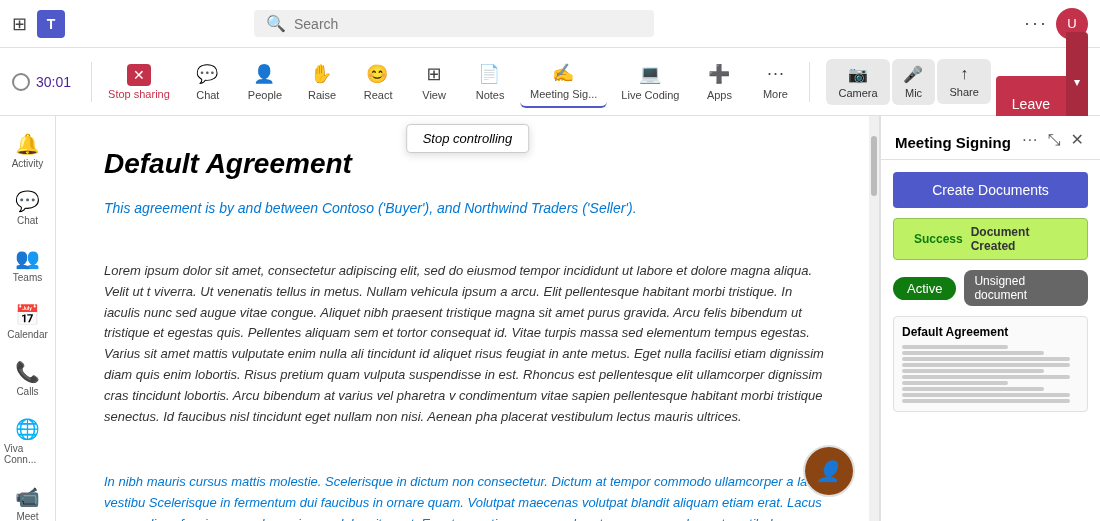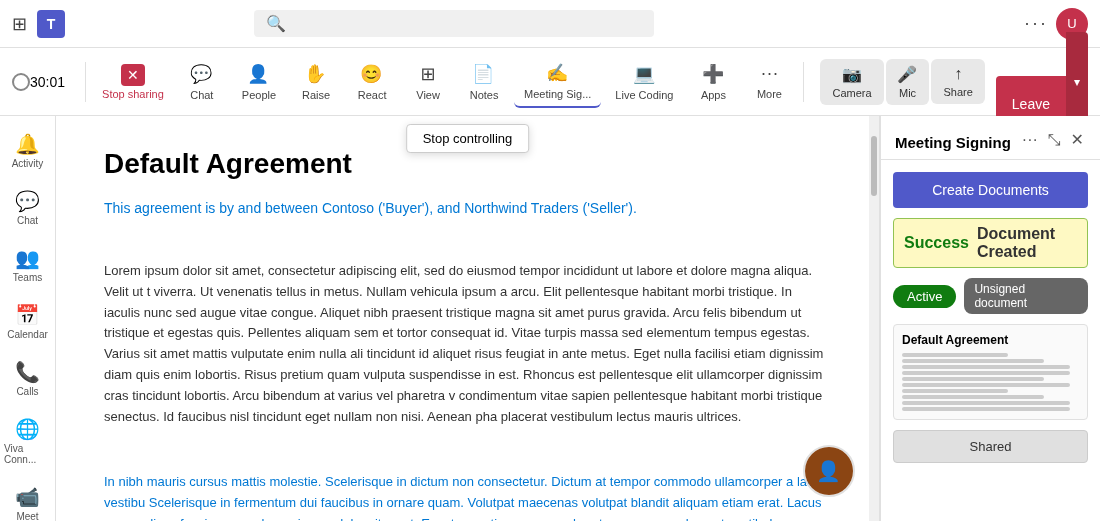--- a/index.html
+++ b/index.html
@@ -20,21 +20,21 @@
     .search-bar input { background: transparent; border: none; outline: none; font-size: 14px; width: 100%; }
     .top-bar-right { display: flex; align-items: center; gap: 8px; margin-left: auto; }
     .ellipsis-btn { background: none; border: none; cursor: pointer; font-size: 18px; color: #444; letter-spacing: 2px; }
     .avatar-btn { width: 32px; height: 32px; border-radius: 50%; background: #C4314B; border: none; cursor: pointer; overflow: hidden; display: flex; align-items: center; justify-content: center; color: #fff; font-size: 13px; }
 
     
     .toolbar {
       display: flex; align-items: center; background: #fff; border-bottom: 1px solid #e0e0e0;
       height: 68px; padding: 0 12px; gap: 4px; flex-shrink: 0;
     }
-    .timer { display: flex; align-items: center; color: #000000; font-size: 14px; margin-right: 12px; }
+    .timer { display: flex; align-items: center; gap: 6px; color: #4c1d95; font-size: 14px; margin-right: 12px; }
     .timer-circle { width: 18px; height: 18px; border: 2px solid #888; border-radius: 50%; }
     .toolbar-divider { width: 1px; height: 40px; background: #e0e0e0; margin: 0 4px; }
     .tool-btn {
       display: flex; flex-direction: column; align-items: center; justify-content: center;
       gap: 4px; padding: 6px 10px; border: none; background: none; cursor: pointer;
       border-radius: 6px; min-width: 52px; font-size: 11px; color: #444;
     }
     .tool-btn.active-tab { border-bottom: 2px solid #5059C9; }
     .tool-icon { font-size: 18px; }
     .stop-sharing-btn {
@@ -76,20 +76,21 @@
       padding: 8px 4px; border-radius: 6px; cursor: pointer; width: 100%;
       font-size: 10px; color: #555;
     }
     .sidebar-item .si-icon { font-size: 20px; }
     .sidebar-spacer { flex: 1; }
 
     
     .doc-area {
       flex: 1; background: #fff; overflow: hidden; position: relative;
       border-right: 1px solid #e0e0e0;
+      font-style: italic;
     }
     .doc-scroll { padding: 32px 48px; overflow-y: auto; height: 100%; }
     .doc-title { font-size: 28px; font-weight: 700; color: #000; margin-bottom: 20px; }
     .doc-subtitle { font-size: 14px; color: #0078D4; margin-bottom: 16px; }
     .doc-body { font-size: 13px; color: #333; line-height: 1.6; }
     .doc-para { margin-bottom: 14px; margin-top: 45px; }
     .doc-para.highlight { color: #0078D4; }
 
     
     .scroll-bar {
@@ -112,22 +113,22 @@
     .panel-icon-btn { background: none; border: none; cursor: pointer; font-size: 16px; color: #555; padding: 2px; }
 
     .panel-body { padding: 12px; flex: 1; display: flex; flex-direction: column; gap: 10px; overflow-y: auto; }
 
     .create-docs-btn {
       background: #5059C9; color: #fff; border: none; border-radius: 4px;
       padding: 10px; font-size: 14px; font-weight: 500; cursor: pointer; width: 100%;
     }
 
     .success-bar {
-      background: #fef9c3; border: 1px solid #92C353; border-radius: 4px;
-      padding: 6px 10px; display: flex; align-items: center; gap: 8px; font-size: 16px;
+      background: #bef264; border: 1px solid #92C353; border-radius: 4px;
+      padding: 6px 20px; display: flex; align-items: center; gap: 8px; font-size: 12px;
     }
     .success-label { color: #107C10; font-weight: 600; }
     .success-text { color: #333; font-weight: bold; }
 
     .doc-status-row {
       display: flex; align-items: center; gap: 8px;
     }
     .active-badge {
       background: #107C10; color: #fff; border-radius: 16px;
       padding: 4px 14px; font-size: 13px; font-weight: 500;
@@ -174,20 +175,21 @@
 </head>
 <body>
 
 <div class="top-bar">
   <div class="top-bar-left">
     <span class="app-grid-icon">⊞</span>
     <div class="teams-logo">T</div>
   </div>
   <div class="search-bar">
     <span>🔍</span>
+    <input type="text" placeholder="Search" style="">
   </div>
   <div class="top-bar-right">
     <button class="ellipsis-btn">···</button>
     <button class="avatar-btn">U</button>
   </div>
 </div>
 
 <div class="toolbar">
   <div class="timer">
     <div class="timer-circle"></div>
@@ -342,17 +344,16 @@
           <div class="preview-line long"></div>
           <div class="preview-line long"></div>
           <div class="preview-line medium"></div>
           <div class="preview-line long"></div>
           <div class="preview-line short"></div>
           <div class="preview-line medium"></div>
           <div class="preview-line long"></div>
           <div class="preview-line long"></div>
         </div>
       </div>
-      <button class="shared-btn">Shared</button>
     </div>
   </div>
 
 </div>
 
 </body></html>

